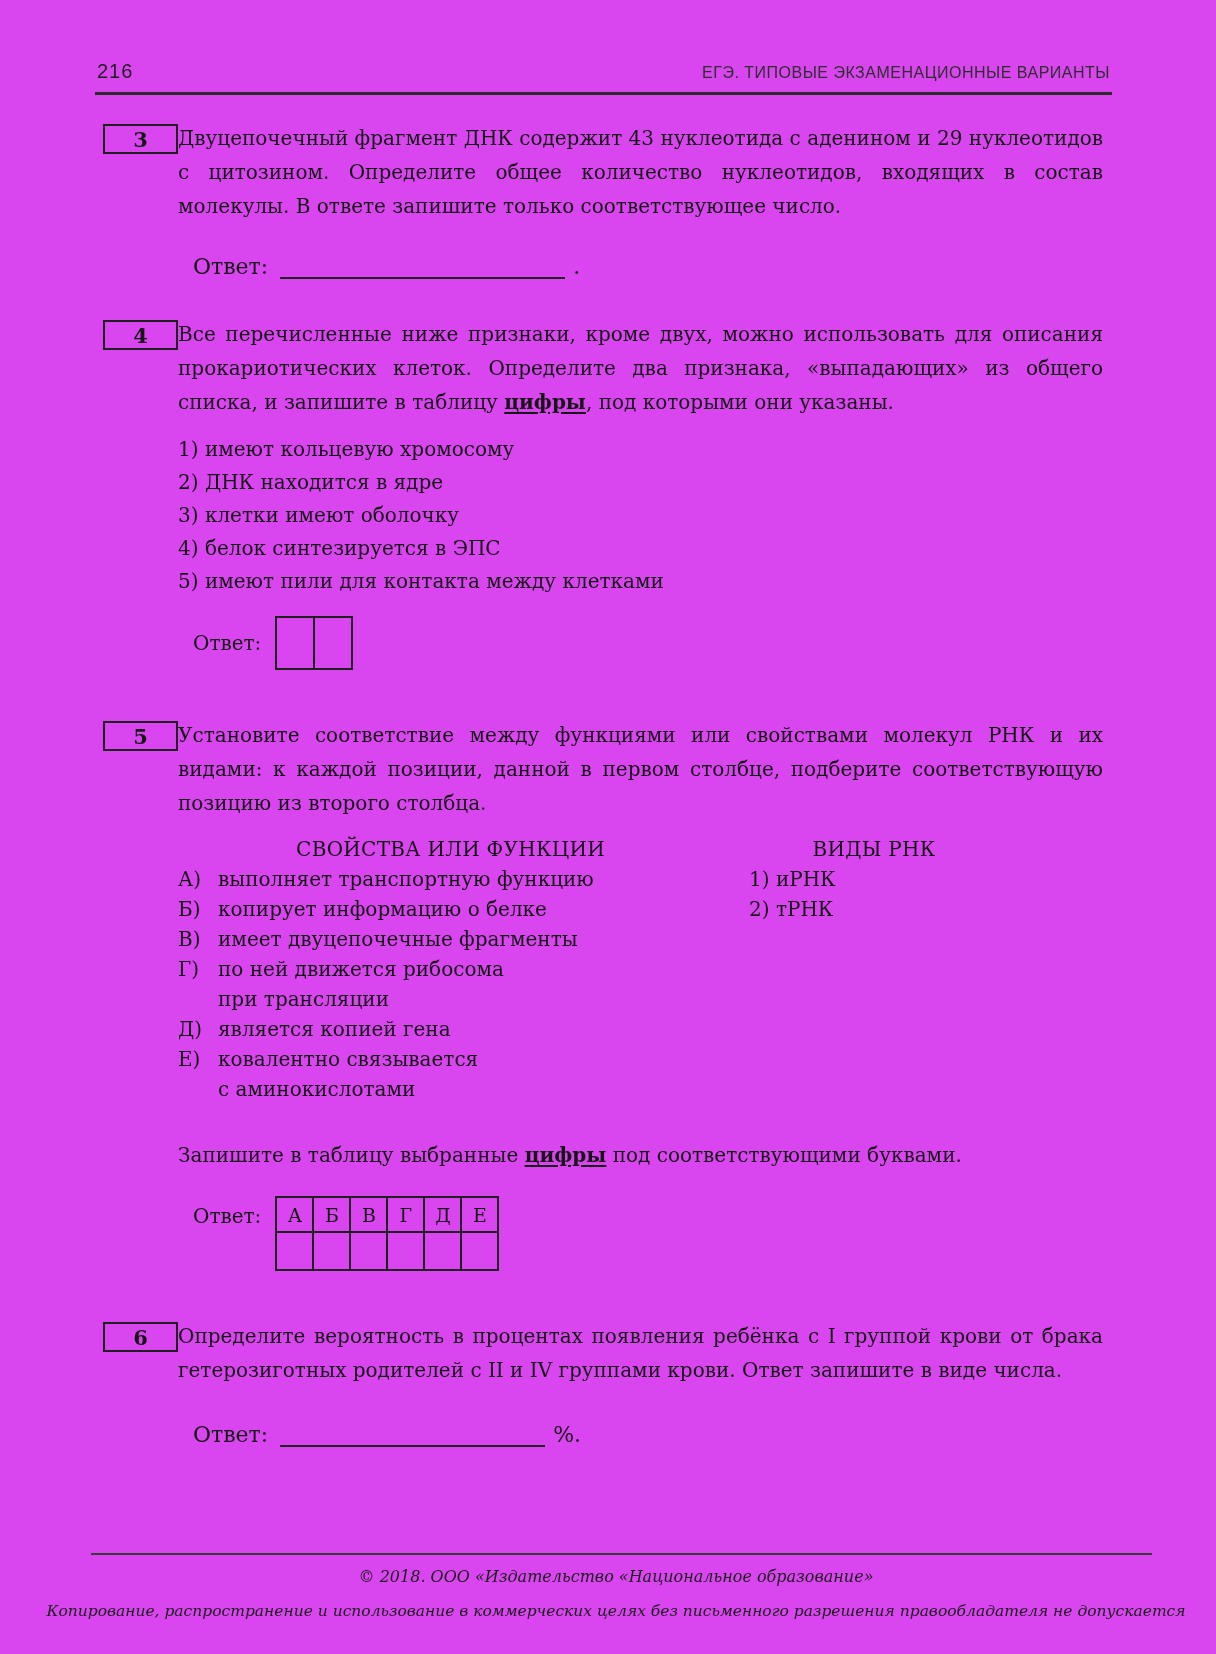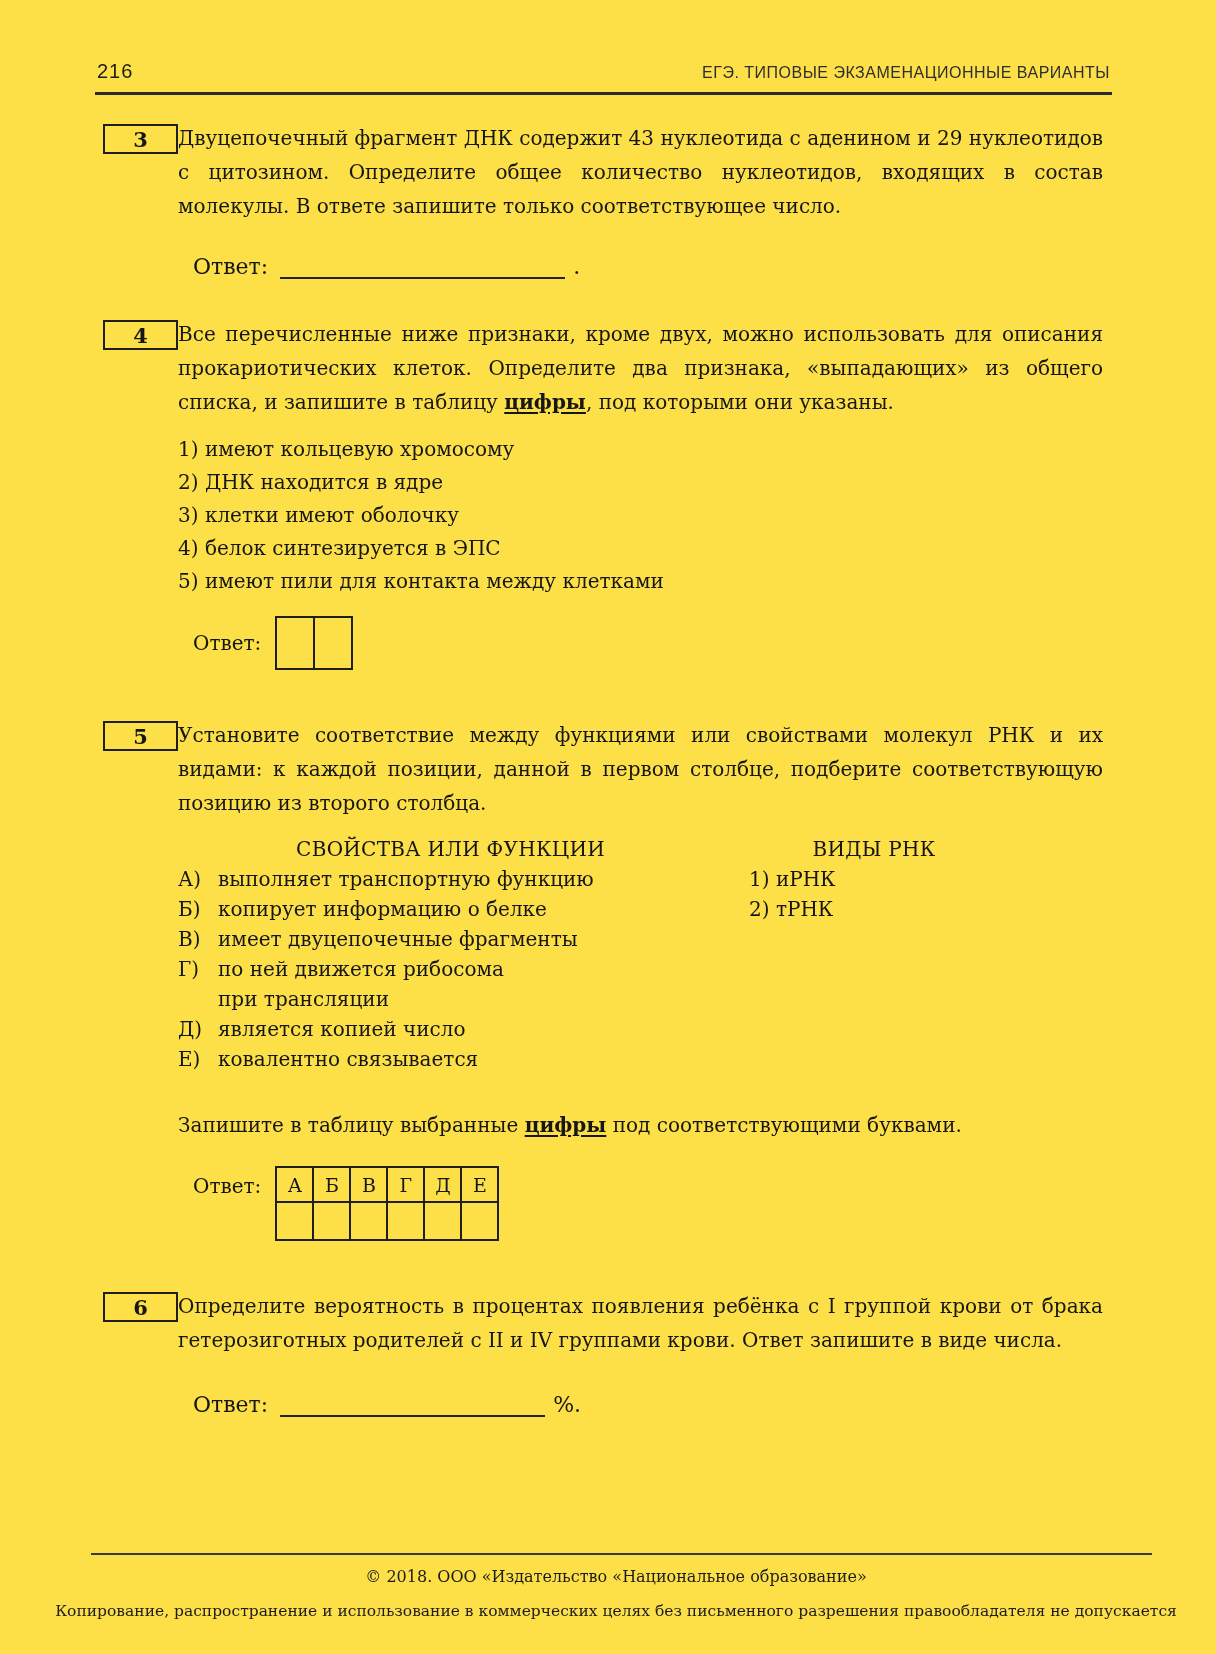--- a/index.html
+++ b/index.html
@@ -1,20 +1,20 @@
 <!DOCTYPE html>
 <html lang="ru"><head>
 <meta charset="utf-8">
 <style>
   html,body { margin:0; padding:0; background:#e8e8e8; }
   .page {
     position:relative;
     width:1216px; height:1654px;
     margin:0 auto;
-    background:#fde047;
+    background:#d946ef;
     color:#161616;
     font-family:"DejaVu Serif", serif;
     overflow:hidden;
   }
   
   .page-header {
     display:flex; justify-content:space-between; align-items:baseline;
     padding:60px 106px 0 97px;
     font-family:"Liberation Sans", sans-serif;
   }
@@ -67,21 +67,21 @@
   .match-right { width:250px; margin-left:26px; }
   .col-header { text-align:center; margin-bottom:0; letter-spacing:.3px; }
   .match-item { display:flex; }
   .item-label { flex:0 0 40px; }
   .item-sub { margin-left:40px; }
   .instruction { margin:36px 0 0 0; font-size:20px; line-height:30px; }
   .answer-table-row { display:flex; align-items:flex-start; margin:26px 0 0 15px; font-size:20px; }
   .answer-table-row .answer-label { padding-top:8px; }
 
   
-  .page-footer { position:absolute; left:16px; right:0; bottom:18px; }
+  .page-footer { position:absolute; left:16px; right:0; bottom:18px;font-style:italic; }
   .footer-rule { margin:0 64px 12px 75px; border:0; border-top:2px solid #3a3a3a; }
   .copyright-line { text-align:center; font-size:16px; margin:0 0 4px 0; color:#1c1c1c; }
   .license-line { text-align:center; font-size:15.5px; margin:16px; color:#1c1c1c; }
 </style>
 </head>
 <body>
 
 <div class="page">
 
   <header class="page-header">
@@ -152,26 +152,27 @@
                 <span class="item-label">В)</span>
                 <span class="item-text">имеет двуцепочечные фрагменты</span>
               </div>
               <div class="match-item">
                 <span class="item-label">Г)</span>
                 <span class="item-text">по ней движется рибосома</span>
               </div>
               <div class="item-sub">при трансляции</div>
               <div class="match-item">
                 <span class="item-label">Д)</span>
-                <span class="item-text">является копией число</span>
+                <span class="item-text">является копией гена</span>
               </div>
               <div class="match-item">
                 <span class="item-label">Е)</span>
                 <span class="item-text">ковалентно связывается</span>
               </div>
+              <div class="item-sub">с аминокислотами</div>
             </div>
             <div class="match-right">
               <div class="col-header">ВИДЫ РНК</div>
               <div>1) иРНК</div>
               <div>2) тРНК</div>
             </div>
           </div>
 
           <p class="instruction"><span>Запишите в таблицу выбранные </span><span class="bu">цифры</span><span> под соответствующими буквами.</span></p>
 

